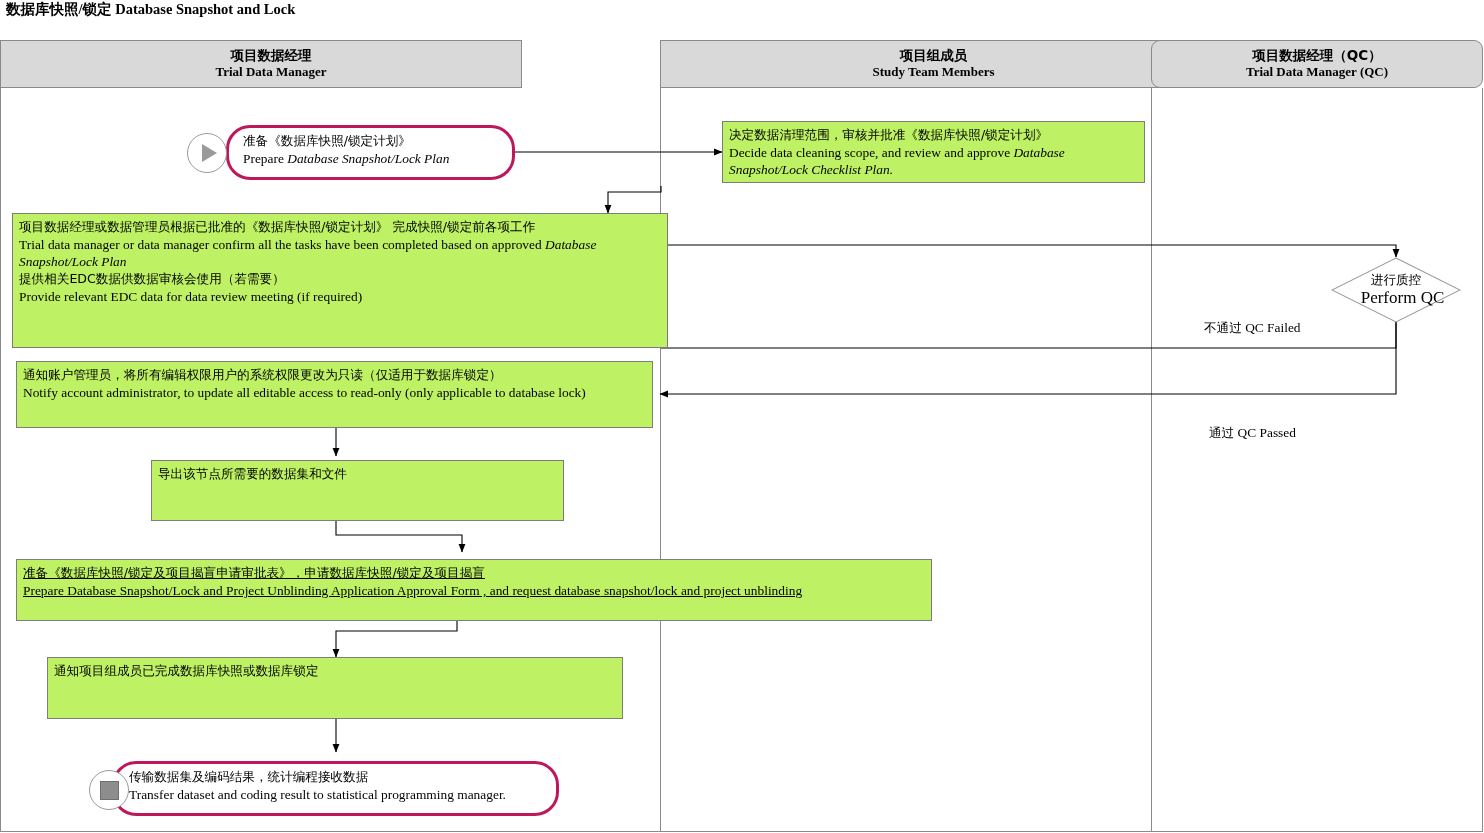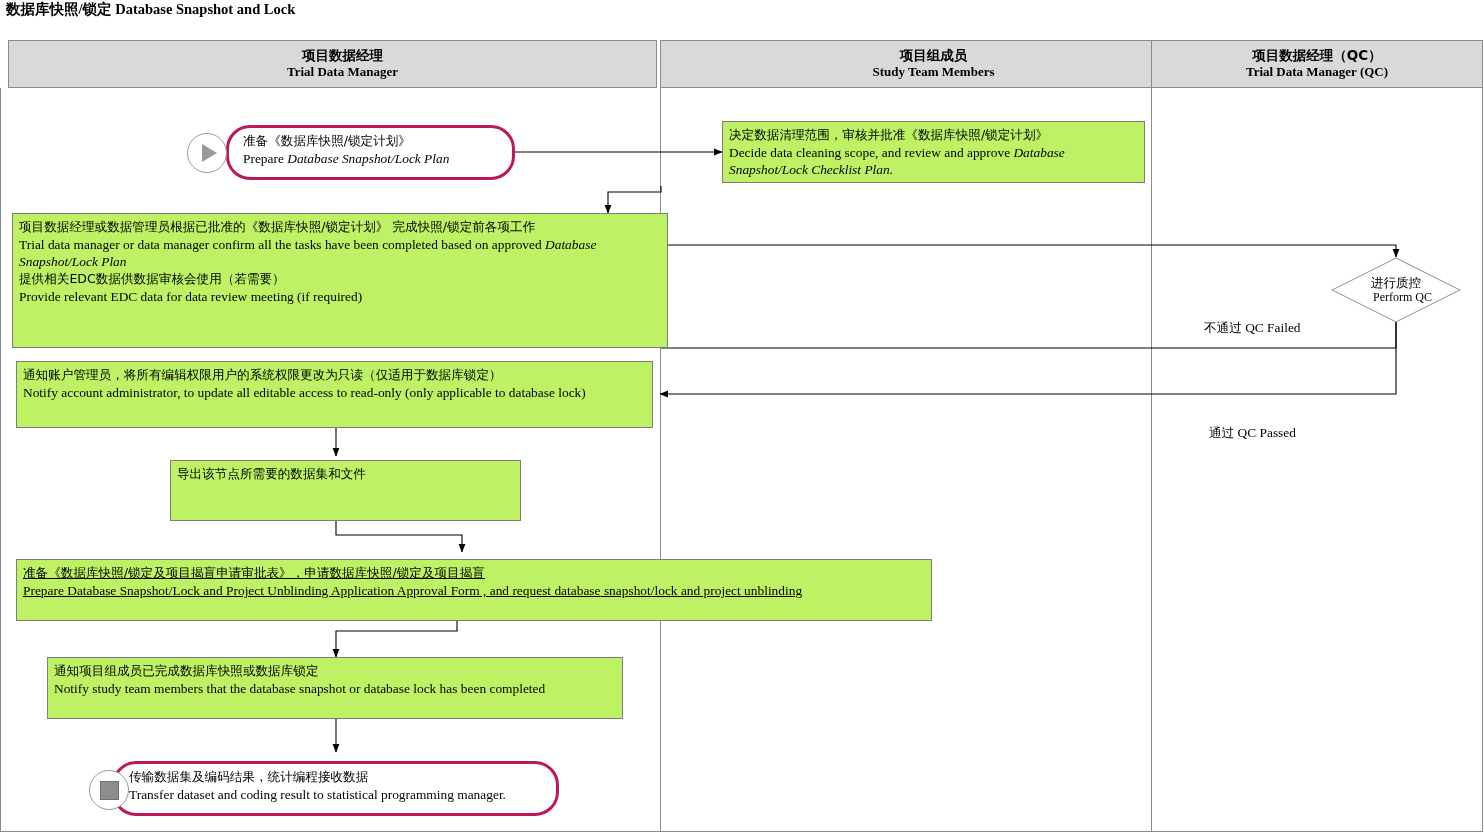--- a/index.html
+++ b/index.html
@@ -159,21 +159,21 @@
     align-items: center;
     justify-content: center;
     line-height: 1.25;
     pointer-events: none;
   }
   .diamond-label .cn {
     font-family: "DejaVu Sans", sans-serif;
     font-size: 12.6px;
     white-space: nowrap;
   }
-  .diamond-label .en { font-size: 12px; white-space: nowrap; margin-left: 13px; }
+  .diamond-label .en { font-size: 17px; white-space: nowrap; margin-left: 13px; }
 
   
   .edge-label {
     position: absolute;
     font-size: 13.4px;
     white-space: nowrap;
     z-index: 6;
     background: transparent;
   }
   .edge-label .cn {
@@ -191,29 +191,29 @@
   }
 </style>
 </head>
 <body>
 
 <div id="page">
 
   <div class="doc-title">数据库快照/锁定 Database Snapshot and Lock</div>
 
   <div class="lane-header-row">
-    <div class="lane-header" style="left:8px; width:649px;padding-left:20px;">
+    <div class="lane-header" style="left:0px; width:522px;padding-left:20px;">
       <span class="cn">项目数据经理</span>
       <span class="en">Trial Data Manager</span>
     </div>
     <div class="lane-header" style="left:660px; width:547px;">
       <span class="cn">项目组成员</span>
       <span class="en">Study Team Members</span>
     </div>
-    <div class="lane-header" style="left:1151px; width:332px;">
+    <div class="lane-header" style="left:1151px; width:332px;border-radius:9px;">
       <span class="cn">项目数据经理（QC）</span>
       <span class="en">Trial Data Manager (QC)</span>
     </div>
   </div>
 
   <div class="lane-body"></div>
   <div class="lane-divider" style="left:660px;"></div>
   <div class="lane-divider" style="left:1151px;"></div>
 
   <svg id="edges" viewBox="0 0 1484 833" xmlns="http://www.w3.org/2000/svg">
@@ -282,32 +282,31 @@
   <div class="edge-label" style="left:1209px; top:425px;">
     <span class="cn">通过</span>
     <span>QC Passed</span>
   </div>
 
   <div class="node proc" style="left:16px; top:361px; width:637px; height:67px;">
     <div class="cn">通知账户管理员，将所有编辑权限用户的系统权限更改为只读（仅适用于数据库锁定）</div>
     <div class="en">Notify account administrator, to update all editable access to read-only (only applicable to database lock)</div>
   </div>
 
-  <div class="node proc" style="left:170px; top:460px; width:351px; height:61px;">
+  <div class="node proc" style="left:151px; top:460px; width:413px; height:61px;">
     <div class="cn">导出该节点所需要的数据集和文件</div>
   </div>
 
   <div class="node proc" style="left:16px; top:559px; width:916px; height:62px;text-decoration:underline;">
     <div class="cn">准备《数据库快照/锁定及项目揭盲申请审批表》，申请数据库快照/锁定及项目揭盲</div>
     <div class="en"><span>Prepare Database Snapshot/Lock and Project Unblinding Application Approval Form , and request database</span> <span>snapshot/lock and project unblinding</span></div>
   </div>
 
   <div class="node proc" style="left:47px; top:657px; width:576px; height:62px;">
     <div class="cn">通知项目组成员已完成数据库快照或数据库锁定</div>
-    <div class="en">Notify study team members that the database snapshot or database lock has been completed</div>
   </div>
 
   <div class="node term" style="left:112px; top:761px; width:447px; height:55px;">
     <div class="cn">传输数据集及编码结果，统计编程接收数据</div>
     <div class="en">Transfer dataset and coding result to statistical programming manager.</div>
   </div>
   <div class="marker" style="left:89px; top:770px;">
     <div class="stop-sq"></div>
   </div>
 

